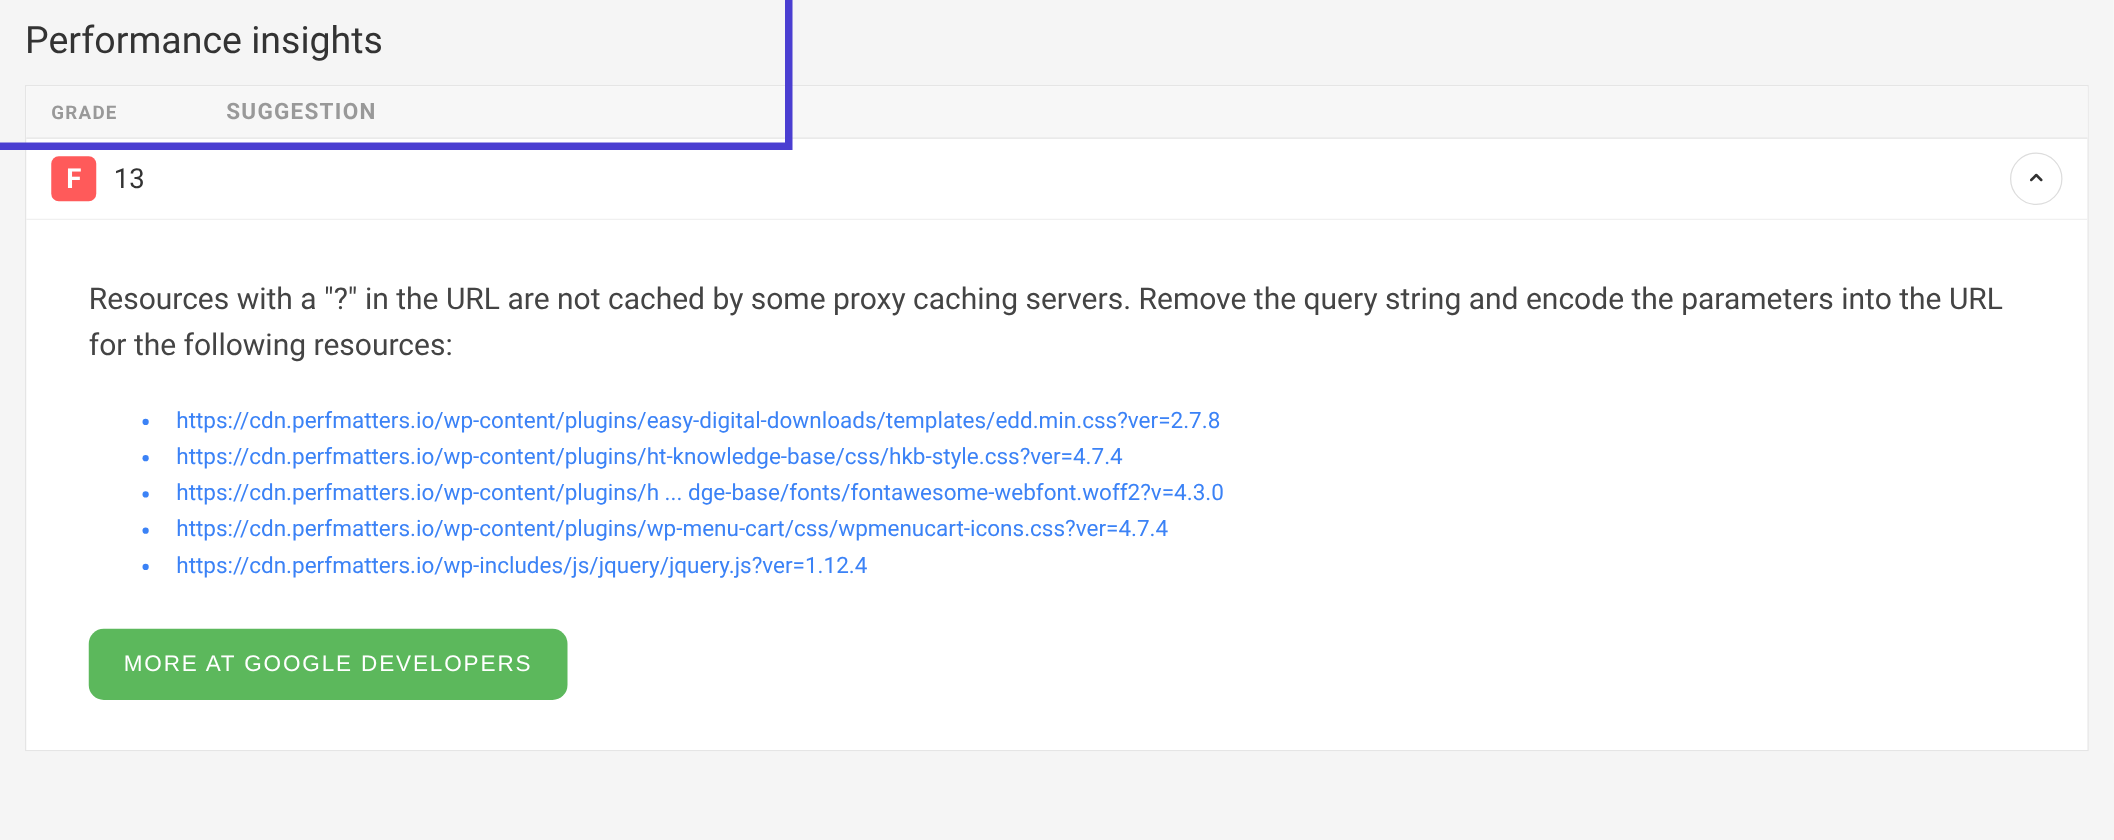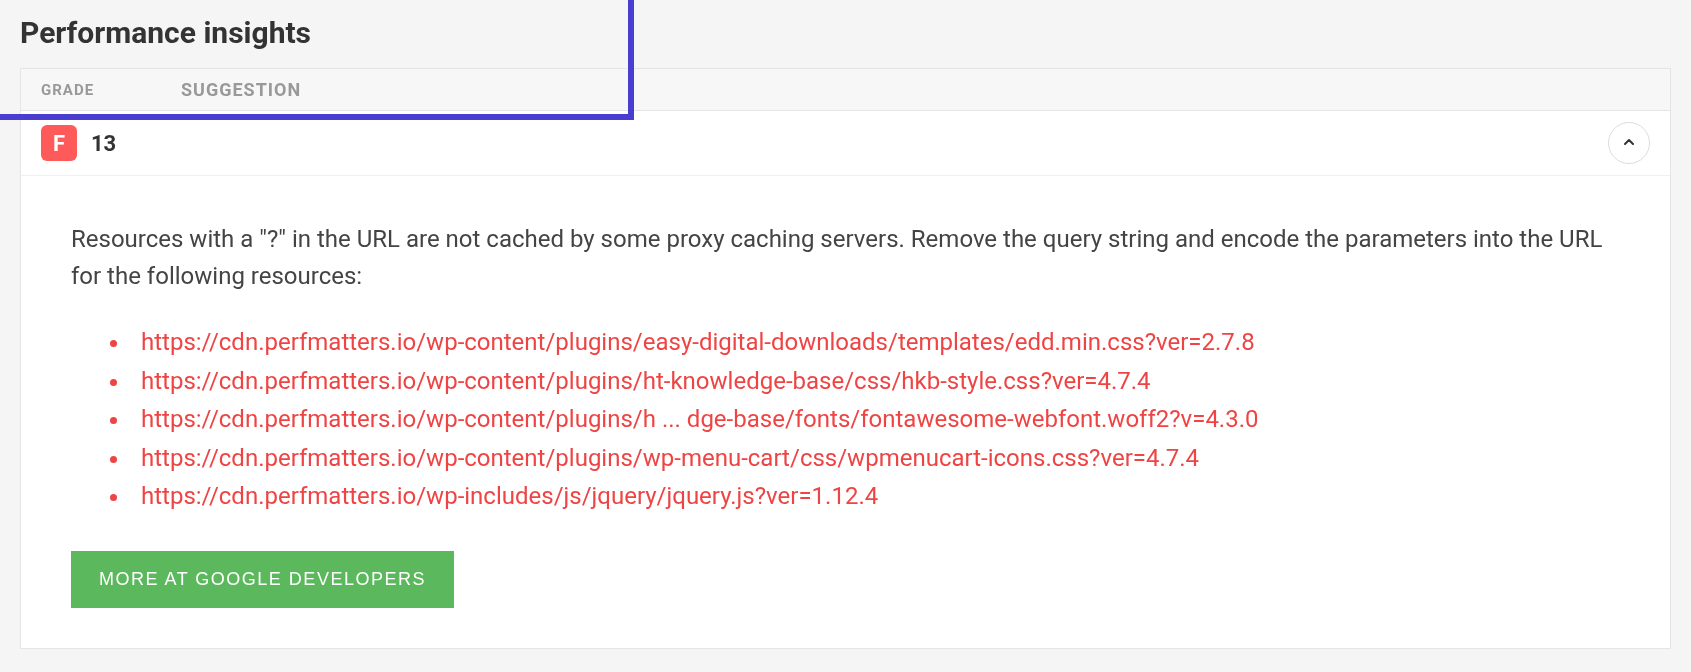--- a/index.html
+++ b/index.html
@@ -7,21 +7,21 @@
     font-family: -apple-system, BlinkMacSystemFont, "Segoe UI", Roboto, "Helvetica Neue", Arial, sans-serif;
     background: #f5f5f5;
     color: #333;
     width: 1691px;
   }
   .container {
     padding: 15px 20px 0 20px;
   }
   .page-title {
     font-size: 30px;
-    font-weight: 700;
+    font-weight: 400;
     color: #333;
     margin-bottom: 18px;
   }
   .panel {
     background: #fff;
     border: 1px solid #e5e5e5;
   }
   .highlight-box {
     position: absolute;
     top: -6px;
@@ -78,21 +78,20 @@
     color: #fff;
     font-weight: 700;
     font-size: 22px;
     display: flex;
     align-items: center;
     justify-content: center;
   }
   .grade-score {
     font-size: 22px;
     color: #333;
-    font-weight: bold;
   }
   .suggestion-cell {
     flex: 1;
     font-size: 22px;
     color: #333;
   }
   .toggle-btn {
     position: absolute;
     right: 20px;
     top: 50%;
@@ -116,35 +115,35 @@
     line-height: 1.55;
     color: #444;
     margin-bottom: 28px;
   }
   .resource-list {
     list-style: disc;
     padding-left: 60px;
     margin-bottom: 36px;
   }
   .resource-list li {
-    font-size: 24px;
-    color: #ef4444;
+    font-size: 18px;
+    color: #3b82f6;
     line-height: 1.6;
     padding-left: 10px;
   }
   .more-btn {
     display: inline-block;
     background: #5cb85c;
     color: #fff;
     font-size: 18px;
     font-weight: 500;
     letter-spacing: 1.5px;
     padding: 18px 28px;
     border: none;
-    border-radius: 0;
+    border-radius: 12px;
     cursor: pointer;
     text-transform: uppercase;
   }
 </style>
 </head>
 <body>
 
 <div class="container">
   <h1 class="page-title">Performance insights</h1>
 

